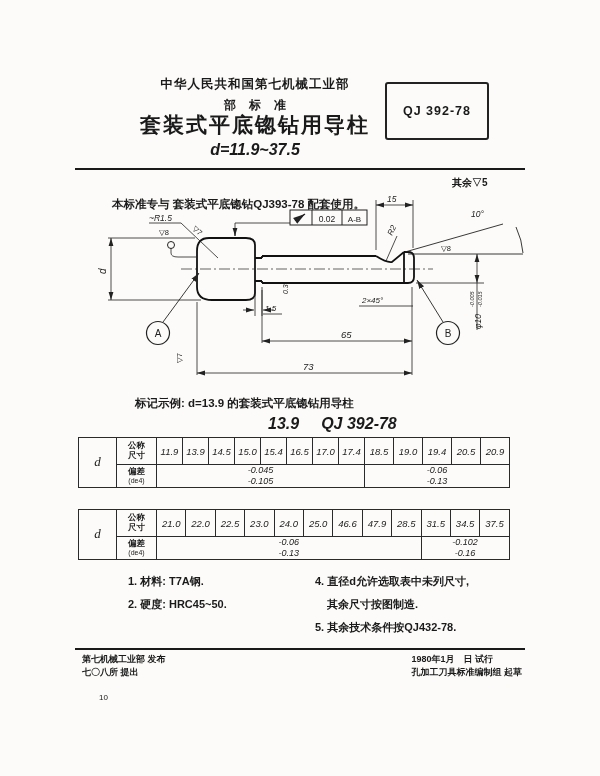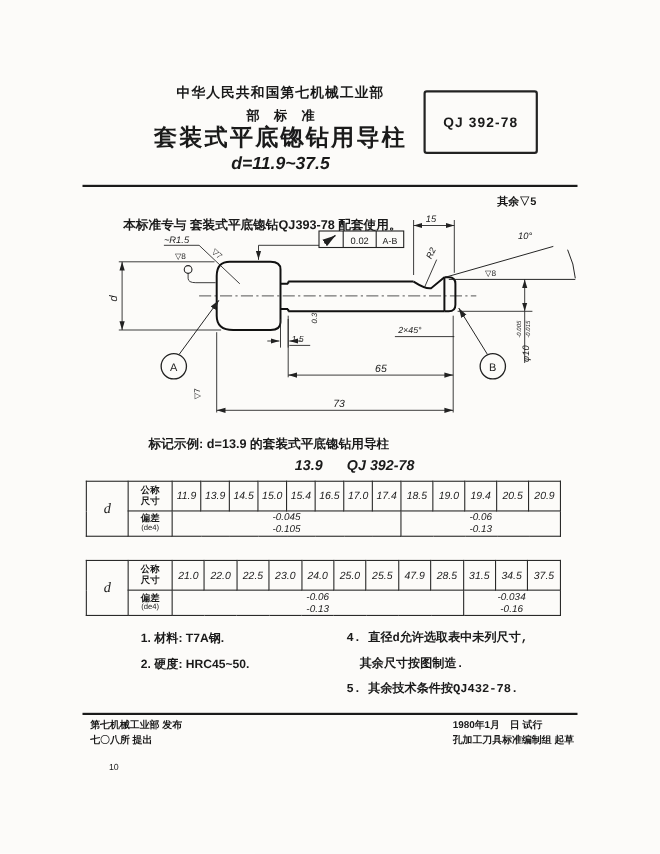--- a/index.html
+++ b/index.html
@@ -13,34 +13,34 @@
   .stdbox{position:absolute;left:385px;top:82px;width:100px;height:54px;border:2px solid #222;border-radius:3px;display:flex;align-items:center;justify-content:center;font-size:12.5px;font-weight:bold;letter-spacing:1px;box-shadow:0 0 0 1px #fcfbf9 inset;}
   .rule{position:absolute;left:75px;width:450px;height:0;border-top:2px solid #1a1a1a;}
   .intro{position:absolute;left:112px;top:174px;font-size:11.5px;font-weight:bold;margin-top:23px;}
   .surfnote{position:absolute;left:452px;top:176px;font-size:10px;font-weight:bold;}
   
   .draw{position:absolute;left:75px;top:190px;}
   svg text{font-family:"Liberation Sans",sans-serif;fill:#222;}
   .dim{font-style:italic;}
   
   .ex1{position:absolute;left:135px;top:396px;font-size:11.5px;font-weight:bold;}
-  .ex2{position:absolute;left:268px;top:415px;font-size:13px;font-style:italic;font-weight:bold;}
+  .ex2{position:absolute;left:268px;top:415px;font-size:16px;font-style:italic;font-weight:bold;}
   .ex2 span{margin-right:22px;}
   
   .t{border-collapse:collapse;table-layout:fixed;font-size:9.5px;font-style:italic;border:1.5px solid #222;background:#fcfbf9;}
   .t td{border:1px solid #2a2a2a;text-align:center;padding:0;height:26px;overflow:hidden;}
   .t .dcell{font-size:13px;font-family:"Liberation Serif",serif;}
   .t .lbl{font-style:normal;font-size:8.5px;line-height:1.15;font-weight:bold;}
   .t .lbl .sub{font-size:7px;font-weight:normal;}
   .t .dev{line-height:1.2;font-size:9px;}
   .t tr.devrow td{height:21px;}
   
   .notes{position:absolute;top:570px;font-size:11px;line-height:23px;font-weight:bold;}
   .notes.nl{left:128px;width:190px;}
-  .notes.nr{left:315px;width:210px;font-family:Liberation Mono, monospace;}
+  .notes.nr{left:315px;width:210px;}
   .notes div{white-space:nowrap;}
   .notes .cont{text-indent:12px;}
   
   .foot{font-size:9px;font-weight:bold;line-height:13px;}
   .footL{position:absolute;left:82px;top:653px;}
   .footR{position:absolute;right:78px;top:653px;text-align:left;}
   .pageno{position:absolute;left:99px;top:678px;font-size:8px;font-weight:normal;margin-top:15px;}
 </style>
 </head>
 <body>
@@ -236,38 +236,38 @@
       <td class="lbl">
             <div>公称</div>
             <div>尺寸</div>
           </td>
       <td>21.0</td>
       <td>22.0</td>
       <td>22.5</td>
       <td>23.0</td>
       <td>24.0</td>
       <td>25.0</td>
-      <td>25.5</td>
+      <td>46.6</td>
       <td>47.9</td>
       <td>28.5</td>
       <td>31.5</td>
       <td>34.5</td>
       <td>37.5</td>
     </tr>
     <tr class="devrow">
       <td class="lbl">
             <div>偏差</div>
             <div class="sub">(de4)</div>
           </td>
       <td colspan="9" class="dev">
             <div>-0.06</div>
             <div>-0.13</div>
           </td>
       <td colspan="3" class="dev">
-            <div>-0.034</div>
+            <div>-0.102</div>
             <div>-0.16</div>
           </td>
     </tr>
   </tbody>
     </table>
 
   <div class="notes nl">
     <div>1. 材料: T7A钢.</div>
     <div>2. 硬度: HRC45~50.</div>
   </div>

